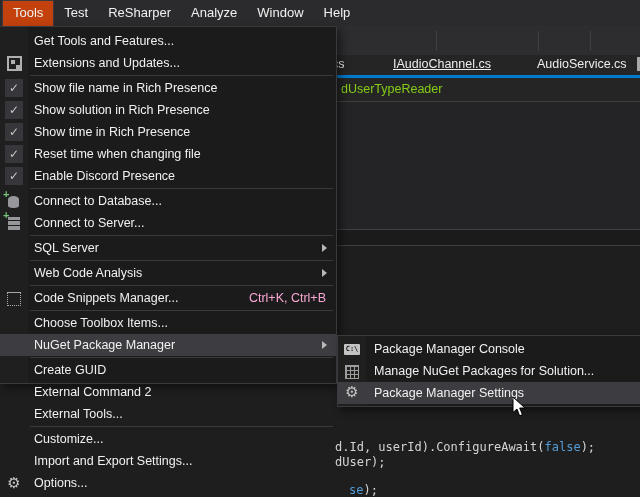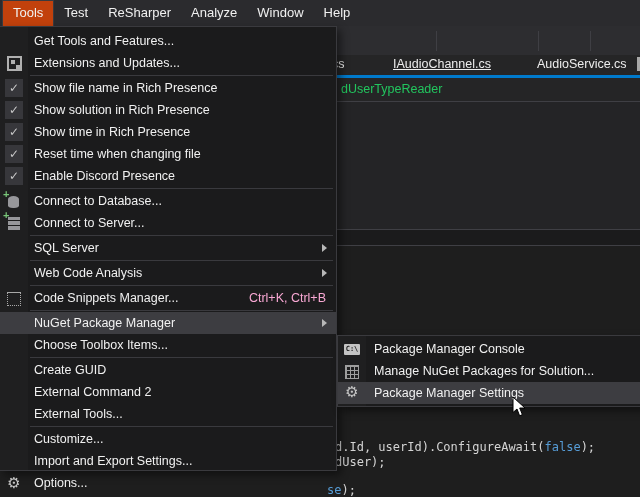--- a/index.html
+++ b/index.html
@@ -36,31 +36,31 @@
   .bookmark-dim{position:absolute;left:618px;top:34px;width:9px;height:12px;background:#6a6a6a;opacity:.55;
      clip-path:polygon(0 0,100% 0,100% 100%,50% 68%,0 100%);}
   .edge-sliver{position:absolute;left:636px;top:34px;width:4px;height:12px;background:#7a7a7a;opacity:.4;}
 
   
   .tabstrip{position:absolute;left:0;top:55px;width:640px;height:20px;background:#252526;z-index:1;}
   .tab{position:absolute;top:2px;font-size:12.5px;color:#ededed;white-space:nowrap;}
   .tab-frag{position:absolute;left:637px;top:2px;width:3px;height:14px;background:#c9c9c9;opacity:.8;}
   .blueline{position:absolute;left:0;top:75px;width:640px;height:3px;background:#007acc;z-index:1;}
   .navbar{position:absolute;left:0;top:78px;width:640px;height:23px;background:#252526;border-bottom:1px solid #3f3f44;z-index:1;}
-  .navbar-text{position:absolute;left:341px;top:4px;font-size:12.5px;color:#22c55e;}
+  .navbar-text{position:absolute;left:341px;top:4px;font-size:12.5px;color:#84cc16;}
 
   
   .panel{position:absolute;left:0;top:102px;width:640px;height:127px;background:#242426;border-bottom:1px solid #3f3f44;z-index:1;}
   .band{position:absolute;left:0;top:230px;width:640px;height:15px;background:#1b1b1c;border-bottom:1px solid #3f3f44;z-index:1;}
   .editor{position:absolute;left:0;top:246px;width:640px;height:251px;background:#1e1e1e;z-index:1;}
   .codeline{position:absolute;font:12px "DejaVu Sans Mono",monospace;color:#d4d4d4;white-space:pre;z-index:2;}
   .kw{color:#569cd6;}
 
   
-  .menu{position:absolute;left:0;top:26px;width:337px;height:445px;background:#1b1b1c;border:1px solid #3a3a3e;border-left:none;
+  .menu{position:absolute;left:0;top:26px;width:337px;height:358px;background:#1b1b1c;border:1px solid #3a3a3e;border-left:none;
         box-shadow:4px 4px 8px rgba(0,0,0,.45);z-index:20;box-sizing:border-box;padding-top:3px;}
   .menu::before{content:"";position:absolute;left:0;top:0;bottom:0;width:28px;background:#1f1f20;}
   .mrow{display:flex;align-items:center;height:22px;padding:0 10px 0 34px;position:relative;color:#f1f1f1;font-size:12.5px;white-space:nowrap;}
   .mrow.hl{background:#3d3d41;}
   .msep{height:1px;background:#3a3a3e;margin:1px 3px 1px 30px;}
   .shortcut{margin-left:auto;padding-left:28px;color:#f9a8d4;}
   .subarrow{position:absolute;right:9px;top:7px;width:0;height:0;border-left:5px solid #b8b8b8;border-top:4px solid transparent;border-bottom:4px solid transparent;}
   .check{position:absolute;left:5px;top:2px;width:18px;height:18px;background:#37373b;color:#c8c8c8;
          font:12px "DejaVu Sans",sans-serif;line-height:18px;text-align:center;}
 
@@ -129,21 +129,21 @@
     <span class="navbar-text">dUserTypeReader</span>
   </div>
 
   <div class="panel"></div>
   <div class="band"></div>
   <div class="editor"></div>
 
   <div class="codeline" style="left:337px;top:323px;margin-top:40px;"><span>ureAwait(</span><span class="kw">false</span><span>);</span></div>
   <div class="codeline" style="left:335px;top:440px;"><span>d.Id, userId).ConfigureAwait(</span><span class="kw">false</span><span>);</span></div>
   <div class="codeline" style="left:335px;top:455px;"><span>dUser);</span></div>
-  <div class="codeline" style="left:327px;top:483px;text-align:right;"><span class="kw">se</span><span>);</span></div>
+  <div class="codeline" style="left:349px;top:483px;text-align:right;"><span class="kw">se</span><span>);</span></div>
 
   <div class="menubar">
     <span class="mb-item open">Tools</span>
     <span class="mb-item">Test</span>
     <span class="mb-item">ReSharper</span>
     <span class="mb-item">Analyze</span>
     <span class="mb-item">Window</span>
     <span class="mb-item">Help</span>
   </div>
 
@@ -195,26 +195,26 @@
         <span>Web Code Analysis</span>
         <span class="subarrow"></span>
       </div>
     <div class="msep"></div>
     <div class="mrow">
         <span class="ic ic-snip"></span>
         <span>Code Snippets Manager...</span>
         <span class="shortcut">Ctrl+K, Ctrl+B</span>
       </div>
     <div class="msep"></div>
+    <div class="mrow">
+        <span>Choose Toolbox Items...</span>
+      </div>
     <div class="mrow hl">
         <span>NuGet Package Manager</span>
         <span class="subarrow"></span>
-      </div>
-    <div class="mrow">
-        <span>Choose Toolbox Items...</span>
       </div>
     <div class="msep"></div>
     <div class="mrow">
         <span>Create GUID</span>
       </div>
     <div class="mrow">
         <span>External Command 2</span>
       </div>
     <div class="mrow">
         <span>External Tools...</span>

